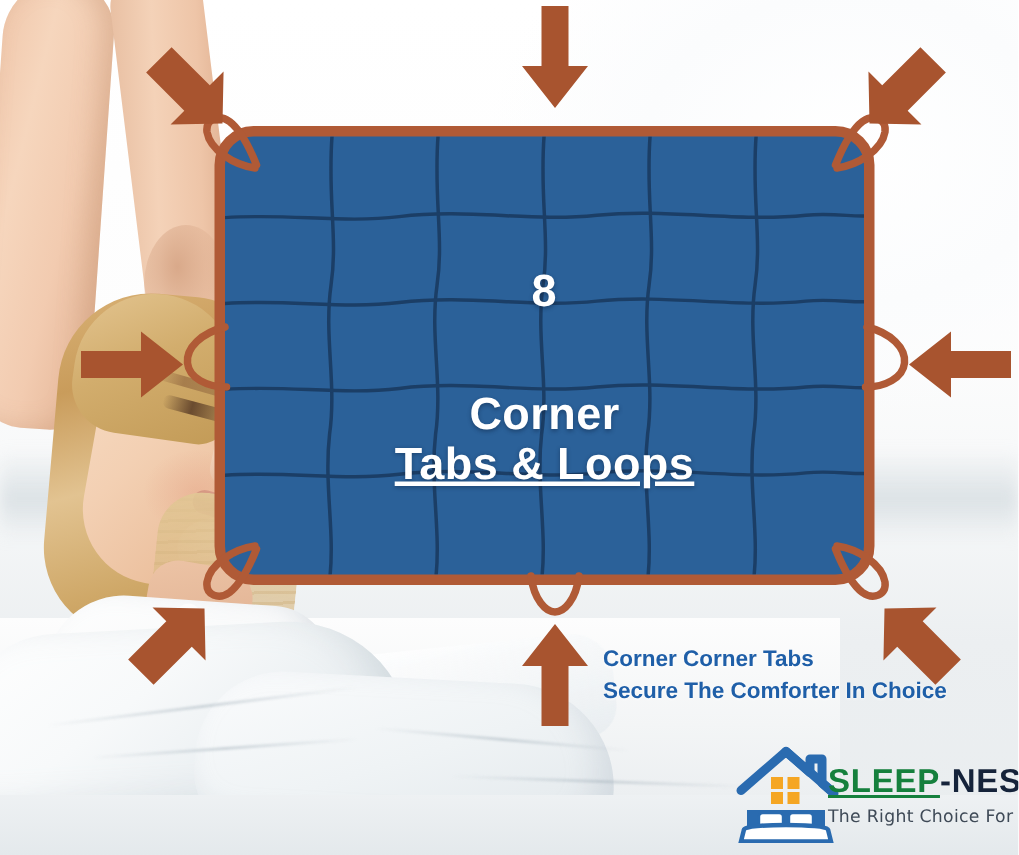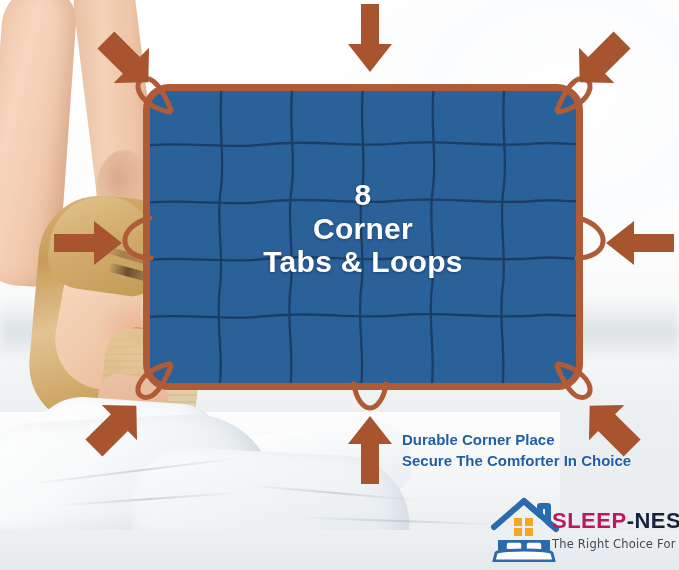--- a/index.html
+++ b/index.html
@@ -185,40 +185,40 @@
 
   
   .headline{
     position:absolute;left:143px;top:178px;width:440px;
     text-align:center;color:#ffffff;
     font-weight:bold;line-height:1.12;
     text-shadow:0 1px 3px rgba(10,32,60,.45);
     pointer-events:none;
   }
   .headline .l1{font-size:30px;display:block;letter-spacing:.5px;}
-  .headline .l2{font-size:30px;display:block;letter-spacing:.3px;}
-  .headline .l3{font-size:30px;display:block;letter-spacing:.3px;}
+  .headline .l2{font-size:30px;display:block;letter-spacing:.3px;margin-top:48px;}
+  .headline .l3{font-size:30px;display:block;letter-spacing:.3px;text-decoration:underline;}
 
   .caption{
     position:absolute;left:402px;top:429px;
     color:#1f5fa8;font-weight:bold;font-size:15px;line-height:1.42;
     text-shadow:0 1px 2px rgba(255,255,255,.85);
   }
   .caption span{display:block;white-space:nowrap;}
 
   
   .logo{position:absolute;left:490px;top:496px;width:186px;height:68px;}
   .logo-mark{position:absolute;left:0;top:0;width:76px;height:66px;}
   .logo-mark svg{display:block;}
   .logo-text{position:absolute;left:62px;top:14px;}
   .logo-name{
     font-size:22px;font-weight:bold;letter-spacing:.5px;line-height:1;
     white-space:nowrap;
   }
-  .logo-name .sleep{color:#be185d;}
+  .logo-name .sleep{color:#15803d;text-decoration:underline;}
   .logo-name .nest{color:#15233a;}
   .logo-tag{
     margin-top:5px;font-size:11.5px;color:#3f4a57;letter-spacing:.2px;
     white-space:nowrap;font-family:"DejaVu Sans",sans-serif;
   }
 </style>
 </head>
 <body>
 
 <div id="stage">
@@ -382,21 +382,21 @@
     </svg>
   </div>
 
   <div class="headline">
     <span class="l1">8</span>
     <span class="l2">Corner</span>
     <span class="l3">Tabs &amp; Loops</span>
   </div>
 
   <div class="caption">
-    <span>Durable Corner Place</span>
+    <span>Corner Corner Tabs</span>
     <span>Secure The Comforter In Choice</span>
   </div>
 
   <div class="logo">
     <div class="logo-mark">
       <svg width="76" height="66" viewBox="0 0 76 66">
 
         <path d="M4 31 L34 5 L50 19 L50 10 L58 10 L58 26 L66 33" fill="none" stroke="#2a6bb0" stroke-width="6" stroke-linejoin="round" stroke-linecap="round"></path>
         <path d="M34 5 L64 31" fill="none" stroke="#2a6bb0" stroke-width="6" stroke-linecap="round"></path>
 

